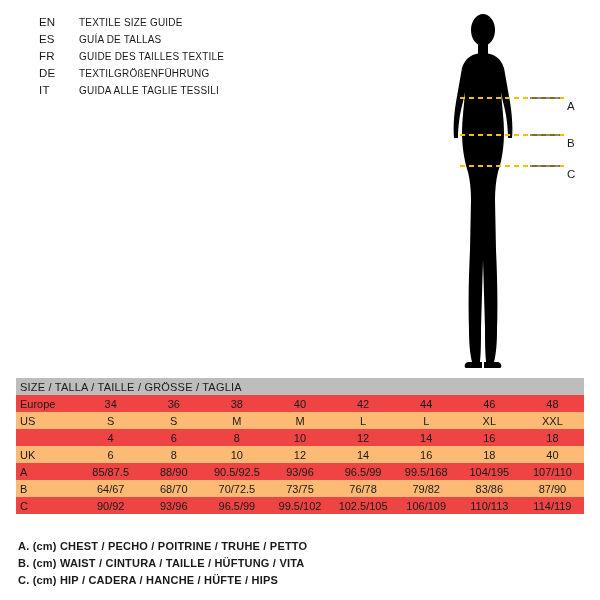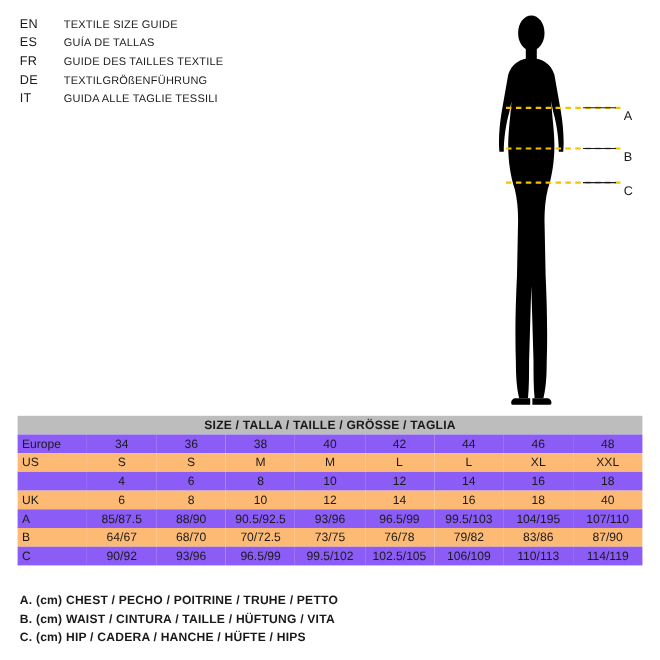--- a/index.html
+++ b/index.html
@@ -31,20 +31,21 @@
     display: flex;
     align-items: baseline;
     height: 17px;
     white-space: nowrap;
   }
   .lang-code {
     width: 40px;
     font-size: 11.5px;
     letter-spacing: 0.2px;
     color: #1a1a1a;
+    margin-left: 21px;
   }
   .lang-text {
     font-size: 10px;
     letter-spacing: 0.2px;
     color: #1a1a1a;
   }
 
   
   .figure-wrap {
     position: absolute;
@@ -91,27 +92,27 @@
     table-layout: fixed;
     font-size: 11px;
   }
   table.size-table td {
     height: 17px;
     padding: 0 4px;
     color: #1a1a1a;
   }
   .row-header td {
     background: #bdbdbd;
-    font-weight: bold;
+    font-weight: normal;
     font-size: 11px;
-    text-align: center;
+    text-align: left;
     letter-spacing: 0.2px;
     margin-top: 40px;
   }
-  .row-shade td { background: #8b5cf6; }
+  .row-shade td { background: #ef4444; }
   .row-plain td { background: #fdba74; }
   .col-label { width: 72px; text-align: left; }
   .cell { text-align: center; }
 
   
   .legend {
     position: absolute;
     left: 18px;
     top: 540px;
     width: 560px;
@@ -267,21 +268,21 @@
           <td class="cell">40</td>
         </tr>
 
         <tr class="row-shade">
           <td class="col-label">A</td>
           <td class="cell">85/87.5</td>
           <td class="cell">88/90</td>
           <td class="cell">90.5/92.5</td>
           <td class="cell">93/96</td>
           <td class="cell">96.5/99</td>
-          <td class="cell">99.5/103</td>
+          <td class="cell">99.5/168</td>
           <td class="cell">104/195</td>
           <td class="cell">107/110</td>
         </tr>
 
         <tr class="row-plain">
           <td class="col-label">B</td>
           <td class="cell">64/67</td>
           <td class="cell">68/70</td>
           <td class="cell">70/72.5</td>
           <td class="cell">73/75</td>

